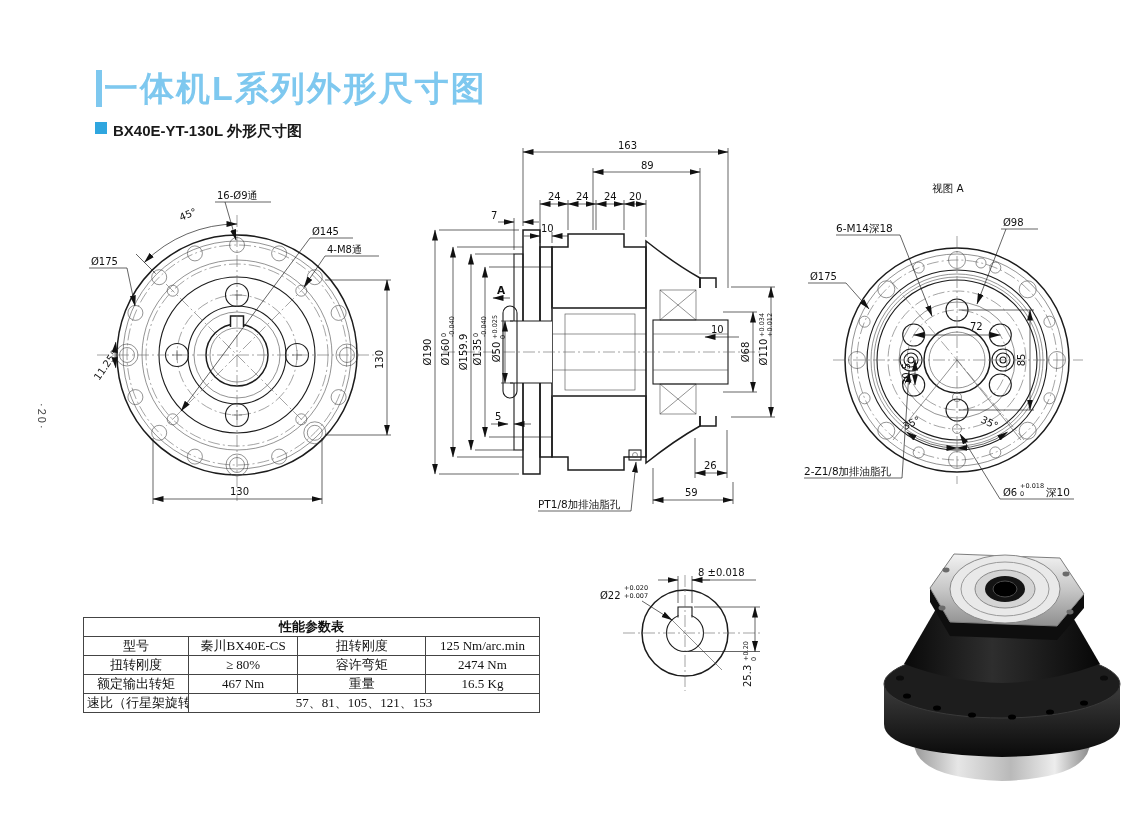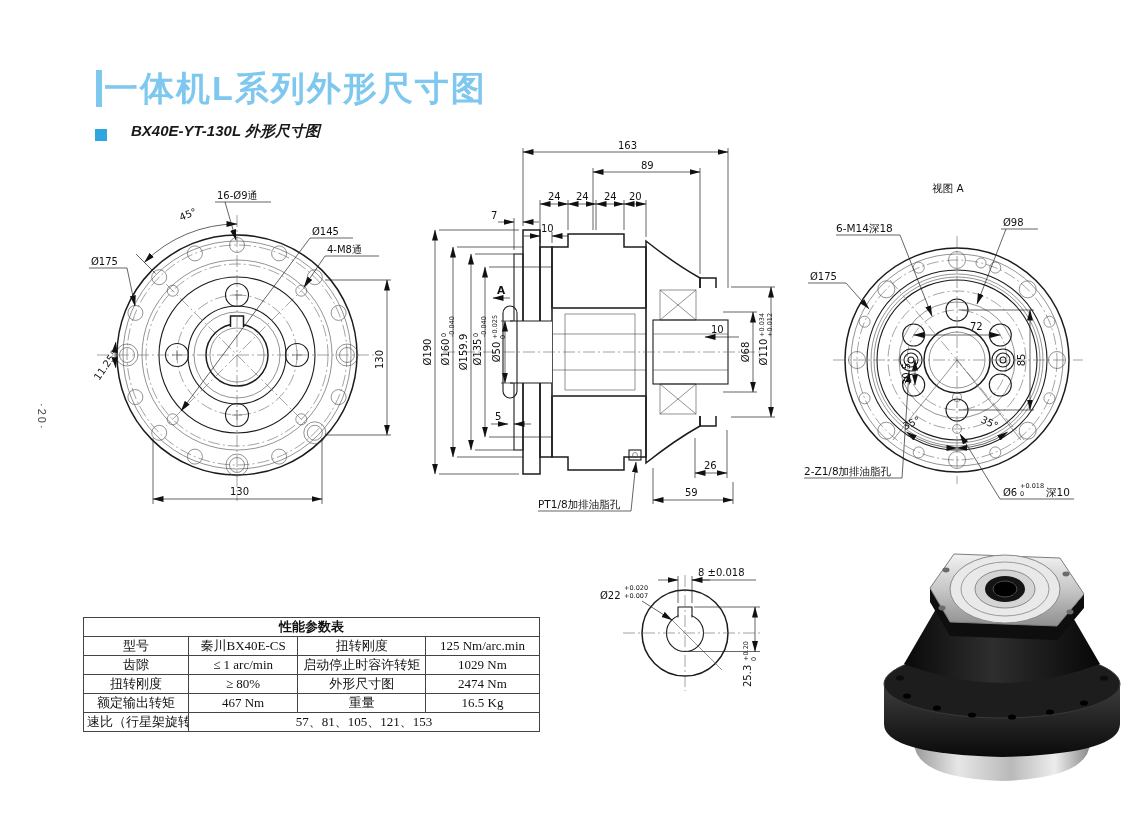--- a/index.html
+++ b/index.html
@@ -3,21 +3,21 @@
 <meta charset="utf-8">
 <style>
   html,body{margin:0;padding:0;background:#fff;}
   .page{position:relative;width:1146px;height:839px;background:#ffffff;overflow:hidden;
         font-family:"Liberation Sans",sans-serif;}
   .pagenum{position:absolute;left:36px;top:403px;writing-mode:vertical-rl;
            font-size:11px;color:#444;letter-spacing:2px;}
   .title{position:absolute;left:96px;top:70px;margin:0;font-size:34px;font-weight:bold;
          color:#7EC8EF;border-left:6px solid #7EC8EF;padding-left:2px;letter-spacing:2px;
          line-height:1.1;font-family:"Liberation Sans",sans-serif;}
-  .subtitle{position:absolute;left:95px;top:122px;display:flex;align-items:flex-end;gap:24px;font-style:italic;}
+  .subtitle{position:absolute;left:95px;top:122px;display:flex;align-items:flex-start;gap:6px;}
   .subtitle .sq{width:12px;height:12px;background:#2FA6DF;}
   .subtitle .st{font-size:15px;font-weight:bold;color:#1a1a1a;}
   svg.drawing{position:absolute;overflow:visible;}
   
   .ln{stroke:#1c1c1c;stroke-width:1.5;fill:none;}
   .ln2{stroke:#1c1c1c;stroke-width:1.1;fill:none;}
   .tn{stroke:#4a4a4a;stroke-width:0.6;fill:none;}
   .cl{stroke:#666;stroke-width:0.6;fill:none;stroke-dasharray:12 3 2 3;}
   .dim{stroke:#222;stroke-width:0.7;fill:none;}
   .dt{font-family:"DejaVu Sans",sans-serif;font-size:10px;fill:#111;}
@@ -458,29 +458,23 @@
         <tr>
           <td colspan="4" class="hd">性能参数表</td>
         </tr>
     <tr>
       <td>型号</td>
           <td>秦川BX40E-CS</td>
       <td>扭转刚度</td>
           <td>125 Nm/arc.min</td>
     </tr>
     <tr>
-      <td>齿隙</td>
-          <td>≤ 1 arc/min</td>
-      <td>启动停止时容许转矩</td>
-          <td>1029 Nm</td>
-    </tr>
-    <tr>
       <td>扭转刚度</td>
           <td>≥ 80%</td>
-      <td>外形尺寸图</td>
+      <td>容许弯矩</td>
           <td>2474 Nm</td>
     </tr>
     <tr>
       <td>额定输出转矩</td>
           <td>467 Nm</td>
       <td>重量</td>
           <td>16.5 Kg</td>
     </tr>
     <tr>
       <td>速比（行星架旋转）</td>

